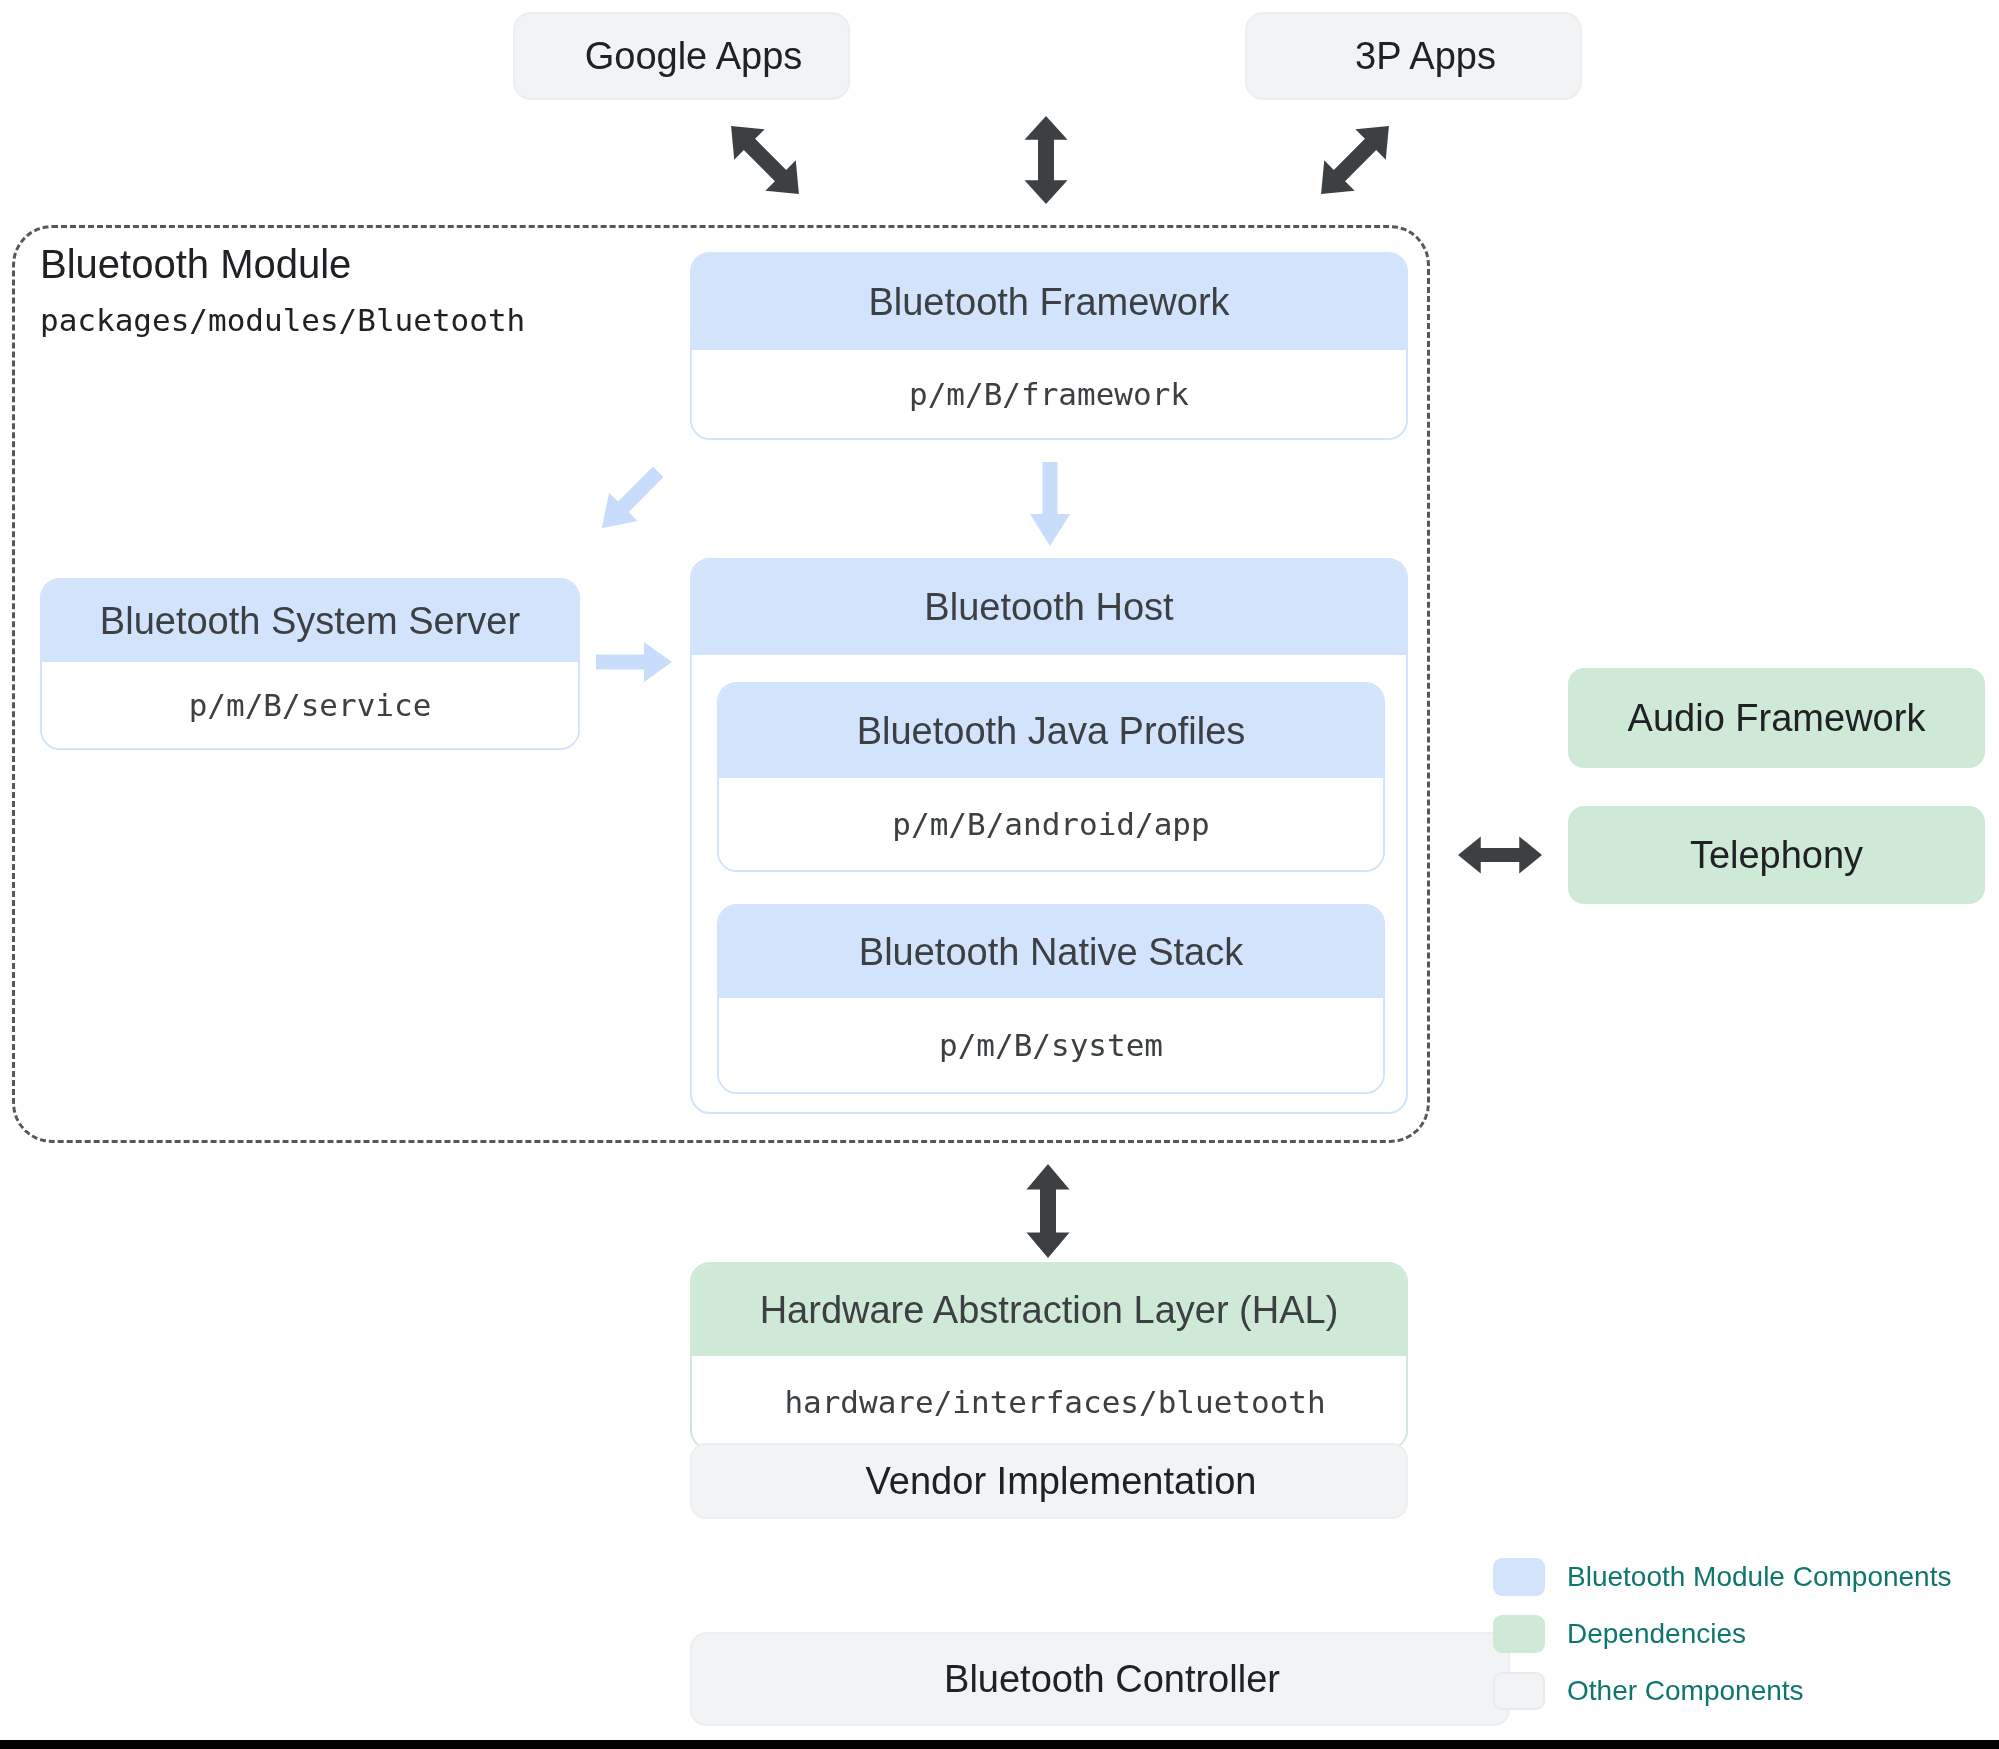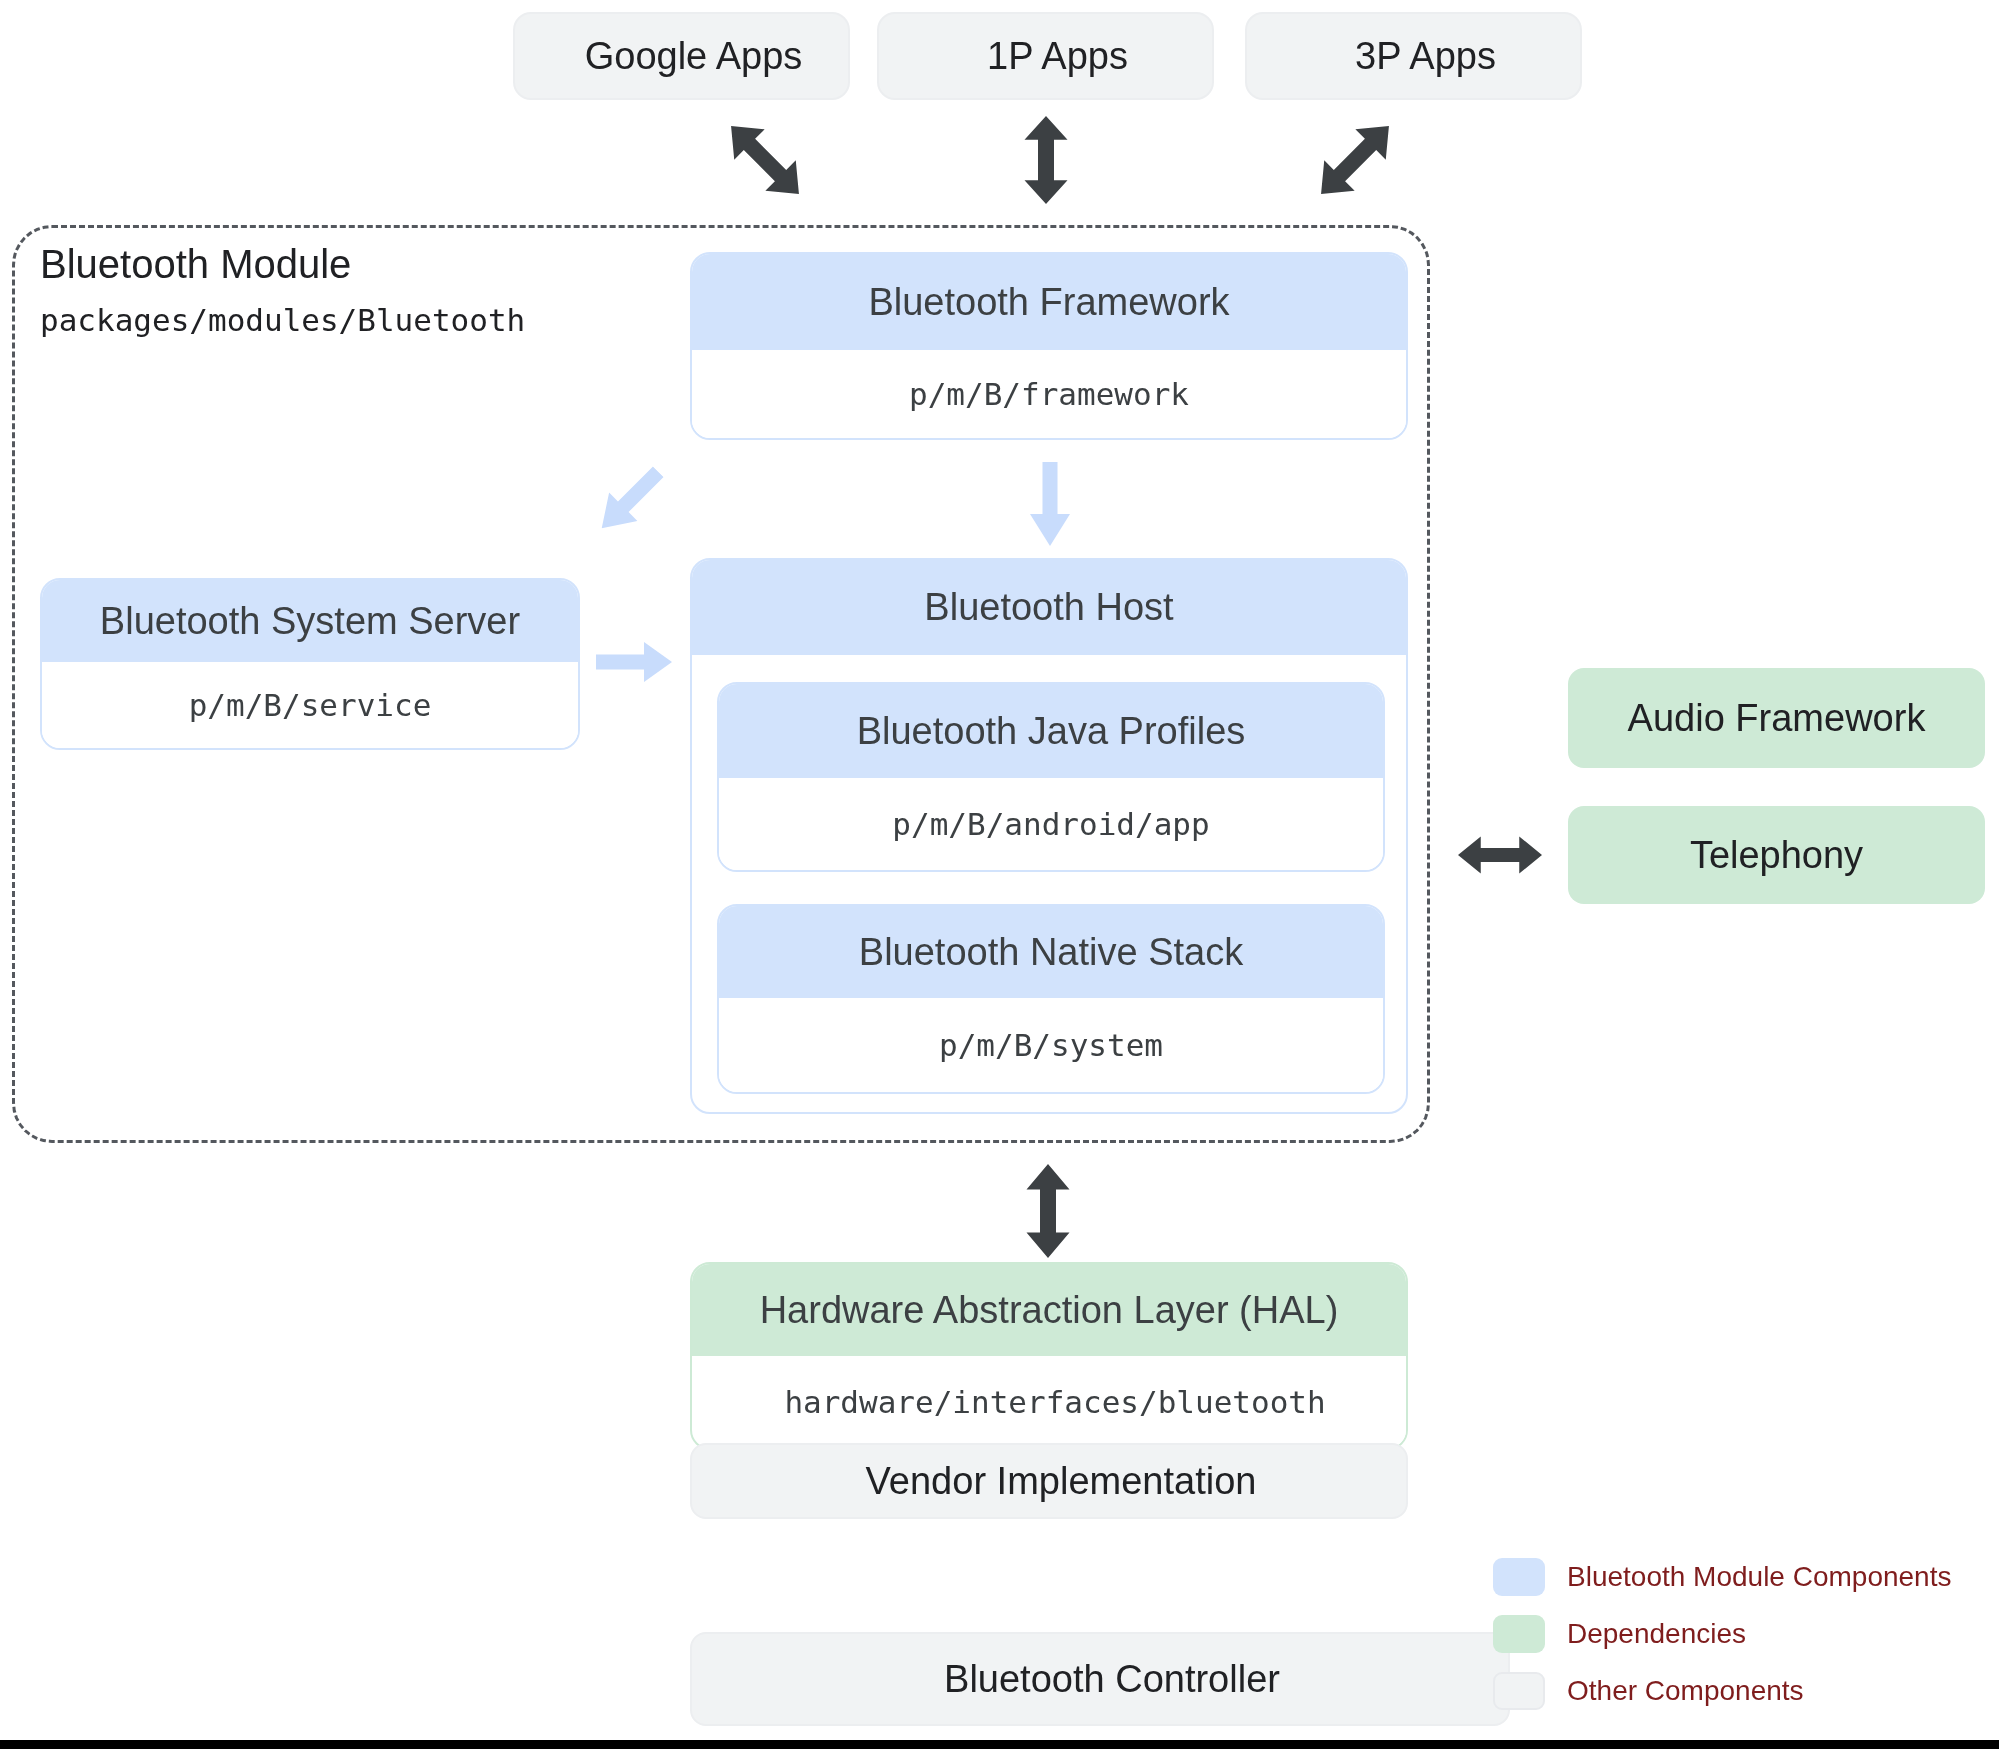--- a/index.html
+++ b/index.html
@@ -50,34 +50,31 @@
   .module-path{font-family:"DejaVu Sans Mono",monospace;font-size:31px;color:#202124;}
 
   .arrow{display:block;}
 
   
   .legend-row{display:flex;align-items:center;height:38px;}
   .legend-swatch{width:52px;height:38px;border-radius:9px;flex:0 0 auto;}
   .legend-swatch.blue{background:#d2e3fc;}
   .legend-swatch.green{background:#ceead6;}
   .legend-swatch.gray{background:#f1f3f4;border:2px solid #e8eaed;box-sizing:border-box;}
-  .legend-label{margin-left:22px;font-size:28px;color:#7f1d1d;white-space:nowrap;}
+  .legend-label{margin-left:22px;font-size:28px;color:#0f766e;white-space:nowrap;}
 
   .black-bar{background:#000000;}
 </style>
 </head>
 <body>
 
 <div class="canvas">
 
   <div class="abs gray-box" style="left:513px;top:12px;width:337px;height:88px;">
     <span>Google Apps</span>
-  </div>
-  <div class="abs gray-box" style="left:877px;top:12px;width:337px;height:88px;">
-    <span>1P Apps</span>
   </div>
   <div class="abs gray-box" style="left:1245px;top:12px;width:337px;height:88px;">
     <span>3P Apps</span>
   </div>
 
   <div class="abs" style="left:743px;top:112px;width:44px;height:96px;transform:rotate(-45deg);">
     <svg class="arrow" width="44" height="96" viewBox="0 0 44 96">
       <path d="M22 0 L43.5 26 L30 26 L30 70 L43.5 70 L22 96 L0.5 70 L14 70 L14 26 L0.5 26 Z" fill="#3c4043"></path>
     </svg>
   </div>

